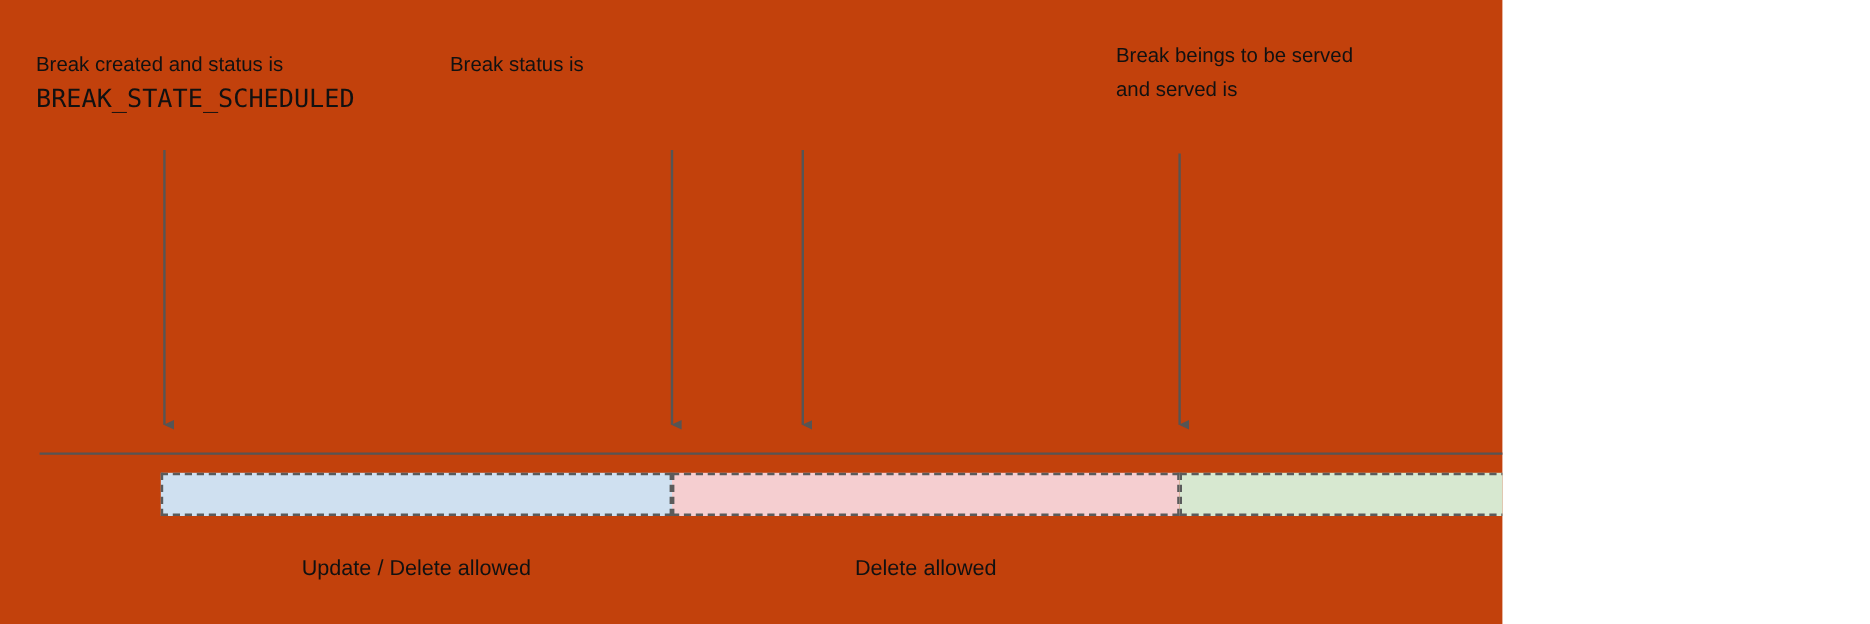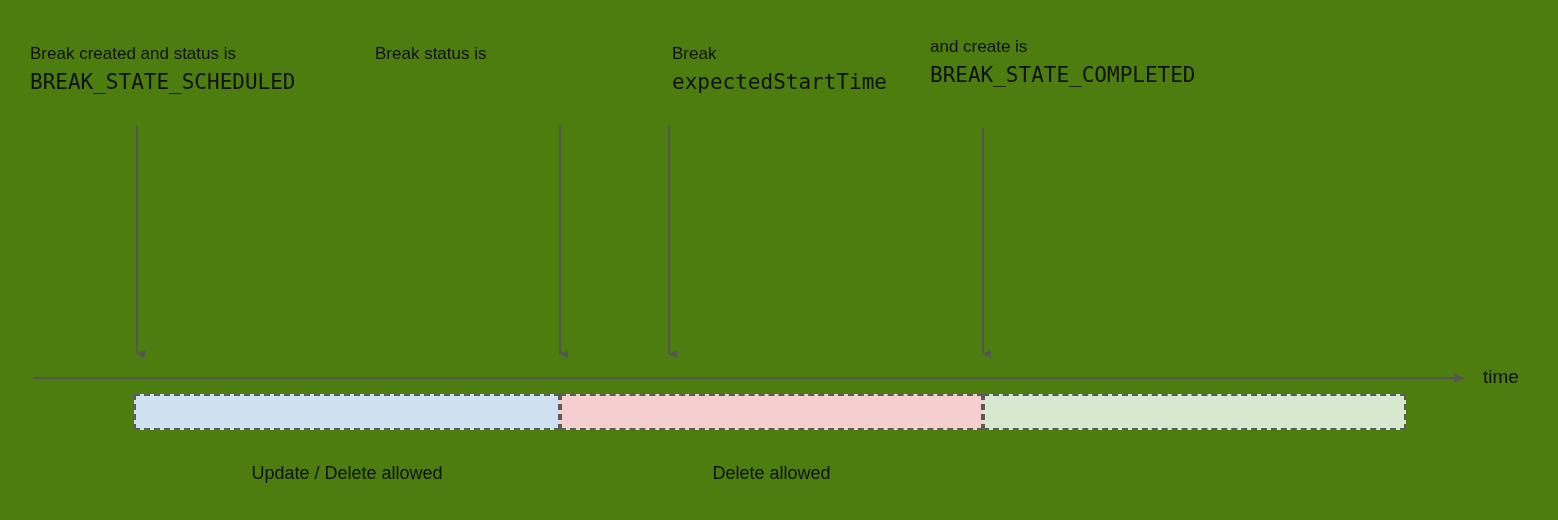--- a/index.html
+++ b/index.html
@@ -2,23 +2,23 @@
 <html><head>
 <meta charset="utf-8">
 <style>
   html, body {
     margin: 0;
     padding: 0;
     background: #ffffff;
   }
   #diagram {
     position: relative;
-    width: 1558px;
+    width: 1252px;
     height: 520px;
-    background: #4d7c0f;
+    background: #c2410c;
     font-family: "Liberation Sans", sans-serif;
     color: #111111;
     overflow: hidden;
   }
 
   
   .annotation {
     position: absolute;
     line-height: 28px;
     font-size: 17px;
@@ -89,28 +89,24 @@
 
   <div class="annotation" id="label-0">
     <span class="ln">Break created and status is</span>
     <span class="ln mono">BREAK_STATE_SCHEDULED</span>
   </div>
 
   <div class="annotation" id="label-1">
     <span class="ln">Break status is</span>
   </div>
 
-  <div class="annotation" id="label-2">
-    <span class="ln">Break</span>
-    <span class="ln mono">expectedStartTime</span>
-  </div>
 
   <div class="annotation" id="label-3">
-    <span class="ln">and create is</span>
-    <span class="ln mono">BREAK_STATE_COMPLETED</span>
+    <span class="ln">Break beings to be served</span>
+    <span class="ln">and served is</span>
   </div>
 
   <svg id="canvas" viewBox="0 0 1558 520">
     <defs>
       <marker id="arrowdown" markerWidth="9" markerHeight="9" refX="4.5" refY="8" orient="auto" markerUnits="userSpaceOnUse">
         <path d="M 0.5 0 L 8.5 0 L 4.5 8.6 Z" fill="#555555"></path>
       </marker>
       <marker id="arrowright" markerWidth="11" markerHeight="10" refX="10" refY="5" orient="auto" markerUnits="userSpaceOnUse">
         <path d="M 0 0.4 L 10.5 5 L 0 9.6 Z" fill="#555555"></path>
       </marker>

